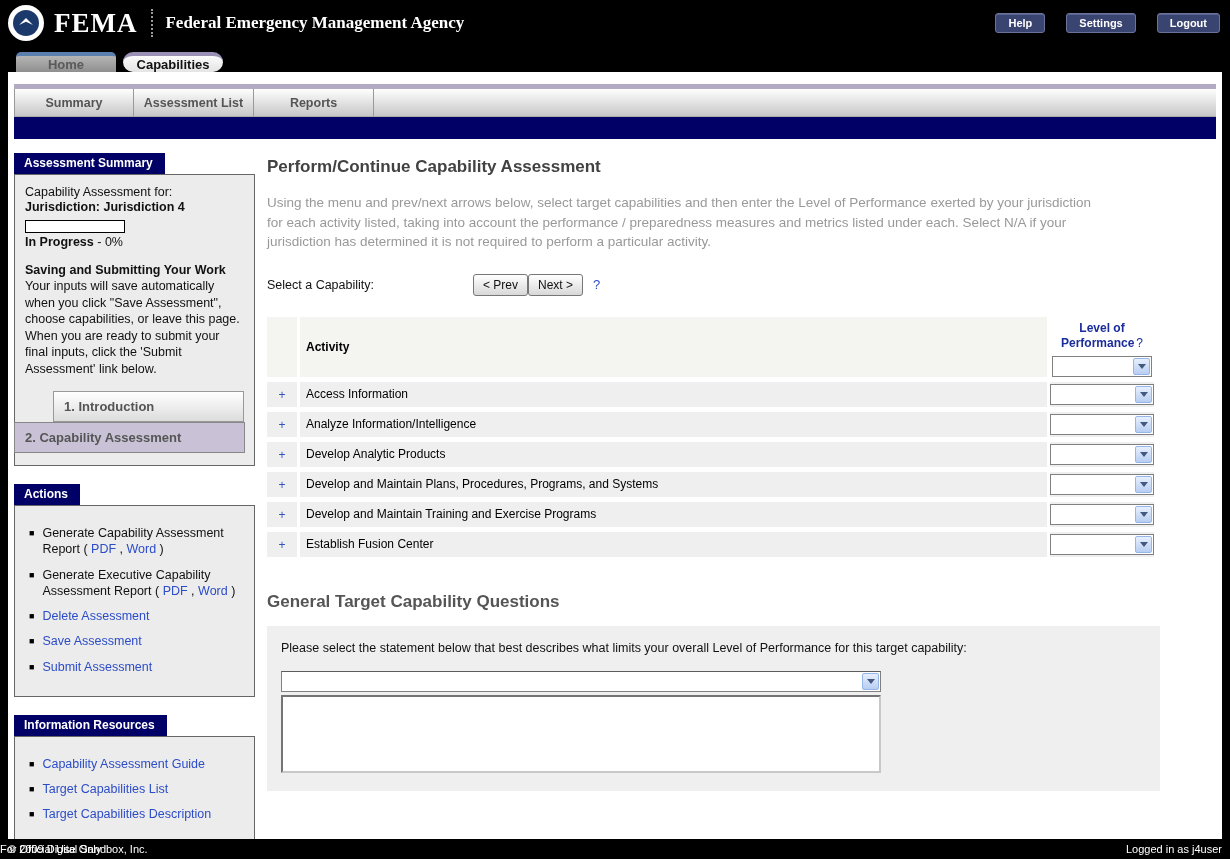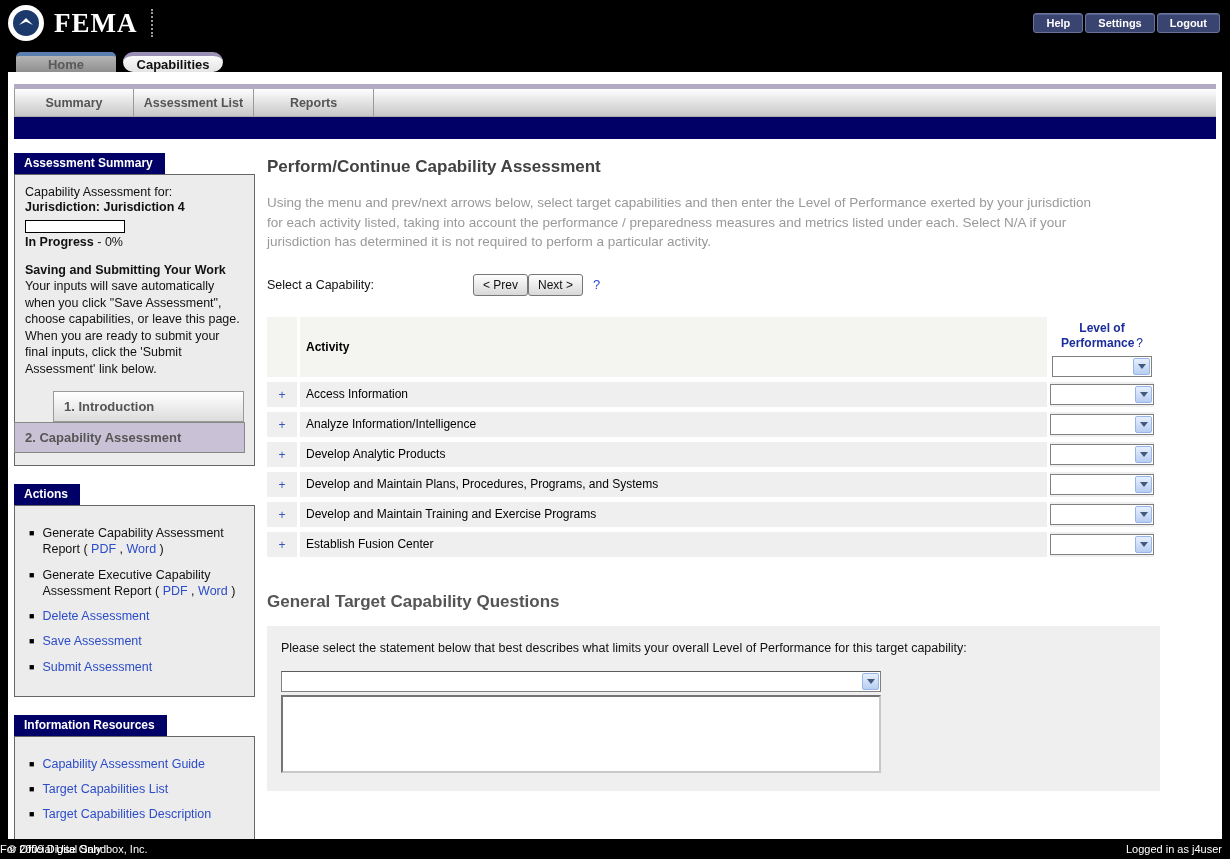--- a/index.html
+++ b/index.html
@@ -9,21 +9,21 @@
   
   .hdr { position:absolute; top:0; left:0; right:0; height:46px; background:#000; display:flex; align-items:center; }
   .seal { width:36px; height:36px; border-radius:50%; background:#fff; margin-left:8px;
           display:flex; align-items:center; justify-content:center; flex:0 0 auto; }
   .seal .inner { width:26px; height:26px; border-radius:50%; background:#1b3a6b; position:relative; }
   .seal .inner::after { content:""; position:absolute; left:6px; top:8px; width:14px; height:7px;
           background:#fff; clip-path:polygon(0 100%, 50% 0, 100% 100%, 50% 55%); }
   .brand { color:#fff; font-family:"Liberation Serif", serif; font-size:27px; font-weight:bold; margin-left:10px; letter-spacing:1px; }
   .hdr .divider { border-left:2px dotted #999; height:28px; margin:0 12px 0 14px; }
   .agency { color:#fff; font-family:"Liberation Serif", serif; font-size:17px; font-weight:bold; }
-  .hdr-buttons { margin-left:auto; margin-right:10px; display:flex; gap:2px; }
+  .hdr-buttons { margin-left:auto; margin-right:10px; display:flex; gap:21px; }
   .hdr-btn { background:#3a4470; border:1px solid #6b739a; border-radius:3px; color:#fff;
              font-size:11px; font-weight:bold; padding:3px 12px; cursor:pointer; box-shadow:inset 0 1px 0 #5a6492; }
 
   
   .tabs { position:absolute; top:46px; left:0; right:0; height:26px; background:#000; display:flex; align-items:flex-end; padding-left:16px; }
   .tab { width:100px; height:20px; display:flex; align-items:center; justify-content:center;
          font-size:13px; font-weight:bold; border-radius:5px 5px 0 0; margin-right:7px; cursor:pointer; }
   .tab.home { background:linear-gradient(#b5b5b5,#8f8f8f); color:#5a5a5a; border-top:4px solid #5b7fae; }
   .tab.caps { background:linear-gradient(#fbfbfb,#e4e4e4); color:#111; border-top:4px solid #9a8fb5;border-radius:10px; }
 
@@ -116,20 +116,21 @@
 </style>
 </head>
 <body>
 
 <div class="hdr">
   <div class="seal">
       <div class="inner"></div>
     </div>
   <div class="brand">FEMA</div>
   <div class="divider"></div>
+  <div class="agency">Federal Emergency Management Agency</div>
   <div class="hdr-buttons">
     <button class="hdr-btn">Help</button>
     <button class="hdr-btn">Settings</button>
     <button class="hdr-btn">Logout</button>
   </div>
 </div>
 
 <div class="tabs">
   <div class="tab home">Home</div>
   <div class="tab caps">Capabilities</div>

